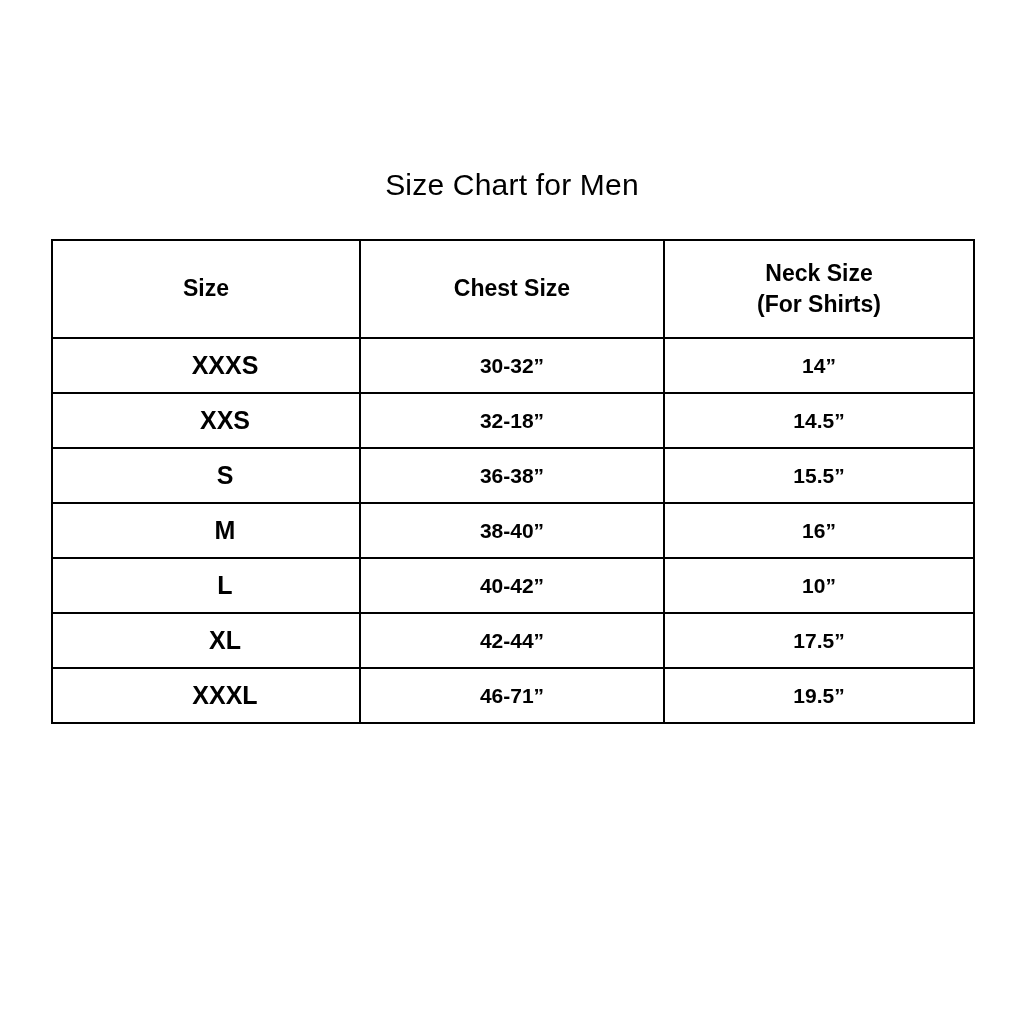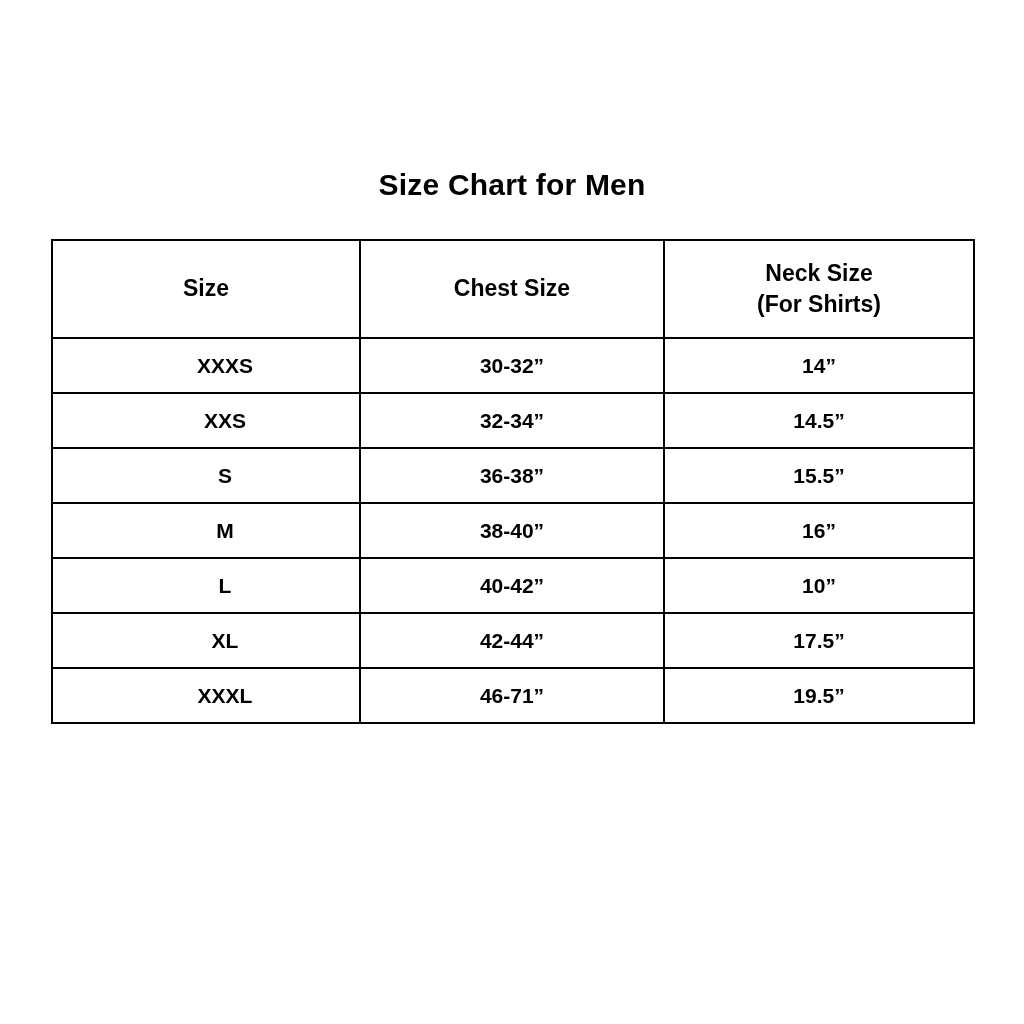--- a/index.html
+++ b/index.html
@@ -20,21 +20,21 @@
     height: 1024px;
     box-sizing: border-box;
   }
   .chart-title {
     position: absolute;
     top: 168px;
     left: 0;
     width: 1024px;
     text-align: center;
     font-size: 30px;
-    font-weight: bold;
+    font-weight: normal;
     letter-spacing: 0.2px;
   }
   .table-wrap {
     position: absolute;
     left: 51px;
     top: 239px;
     width: 1008px;
   }
   table.size-table {
     border-collapse: collapse;
@@ -63,21 +63,21 @@
     font-size: 23px;
     font-weight: bold;
     text-align: center;
   }
   table.size-table tbody td {
     height: 53px;
     font-size: 21px;
     padding: 0 6px;
   }
   table.size-table tbody td.size-cell {
-    font-size: 21px;
+    font-size: 25px;
     padding-left: 44px;
   }
 </style>
 </head>
 <body>
 
 <div class="page">
 
   <div class="chart-title">Size Chart for Men</div>
 
@@ -103,21 +103,21 @@
         </tr>
       </thead>
       <tbody>
         <tr>
           <td class="size-cell">XXXS</td>
           <td>30-32”</td>
           <td>14”</td>
         </tr>
         <tr>
           <td class="size-cell">XXS</td>
-          <td>32-34”</td>
+          <td>32-18”</td>
           <td>14.5”</td>
         </tr>
         <tr>
           <td class="size-cell">S</td>
           <td>36-38”</td>
           <td>15.5”</td>
         </tr>
         <tr>
           <td class="size-cell">M</td>
           <td>38-40”</td>

